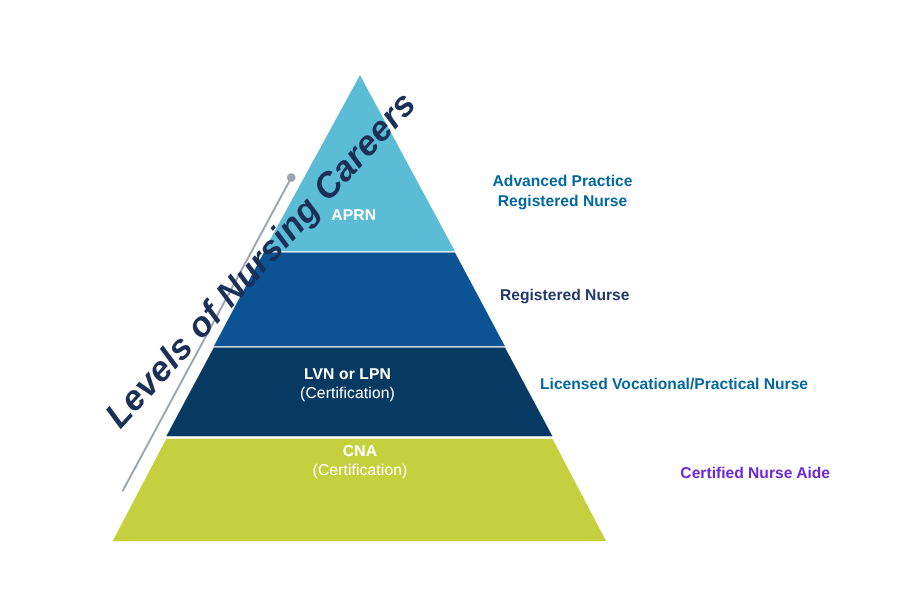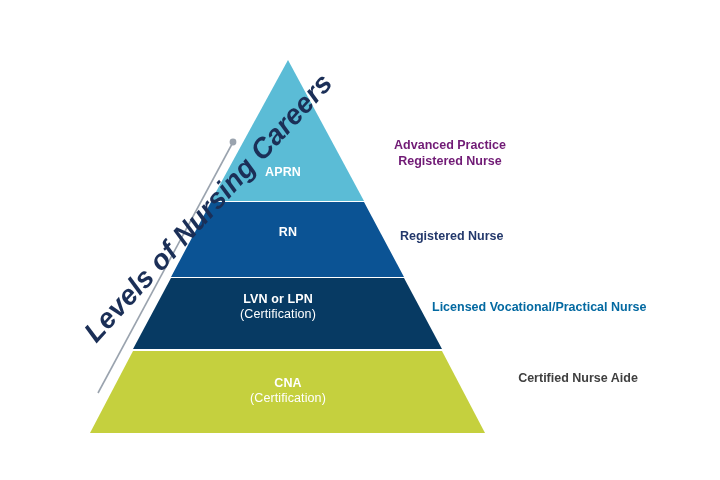--- a/index.html
+++ b/index.html
@@ -49,50 +49,50 @@
   }
   .tier-label .sub {
     font-weight: normal;
     font-size: 12.5px;
     display: block;
   }
 
   #tier-label-aprn { left: 208px; top: 141px; width: 150px; margin-top: 24px; }
   #tier-label-rn   { left: 213px; top: 225px; width: 150px; }
   #tier-label-lvn  { left: 200px; top: 292px; width: 156px; }
-  #tier-label-cna  { left: 213px; top: 376px; width: 150px; }
+  #tier-label-cna  { left: 213px; top: 354px; width: 150px; }
 
   
   .desc-label {
     position: absolute;
     font-size: 12.5px;
     font-weight: bold;
     line-height: 1.25;
     white-space: pre-line;
     pointer-events: none;
   }
   #desc-aprn {
     left: 360px; top: 138px; width: 180px;
     text-align: center;
-    color: #701a75;
+    color: #0369a1;
   }
   #desc-rn {
     left: 400px; top: 229px; width: 190px;
     text-align: left;
     color: #23386b;
   }
   #desc-lvn {
     left: 432px; top: 300px; width: 270px;
     text-align: left;
     color: #0369a1;
   }
   #desc-cna {
-    left: 478px; top: 371px; width: 200px;
-    text-align: center;
-    color: #404040;
+    left: 464px; top: 371px; width: 200px;
+    text-align: right;
+    color: #6d28d9;
   }
 
   
   #title-wrap {
     position: absolute;
     left: 36px;
     top: 196px;
     width: 330px;
     height: 40px;
     transform: rotate(-47.5deg);
@@ -133,21 +133,20 @@
 
   <div id="title-wrap">
     <div id="page-title">Levels of Nursing Careers</div>
   </div>
 
   <div class="tier-label" id="tier-label-aprn">
     <span class="acr">APRN</span>
   </div>
 
   <div class="tier-label" id="tier-label-rn">
-    <span class="acr">RN</span>
   </div>
 
   <div class="tier-label" id="tier-label-lvn">
     <span class="acr">LVN or LPN</span>
     <span class="sub">(Certification)</span>
   </div>
 
   <div class="tier-label" id="tier-label-cna">
     <span class="acr">CNA</span>
     <span class="sub">(Certification)</span>

